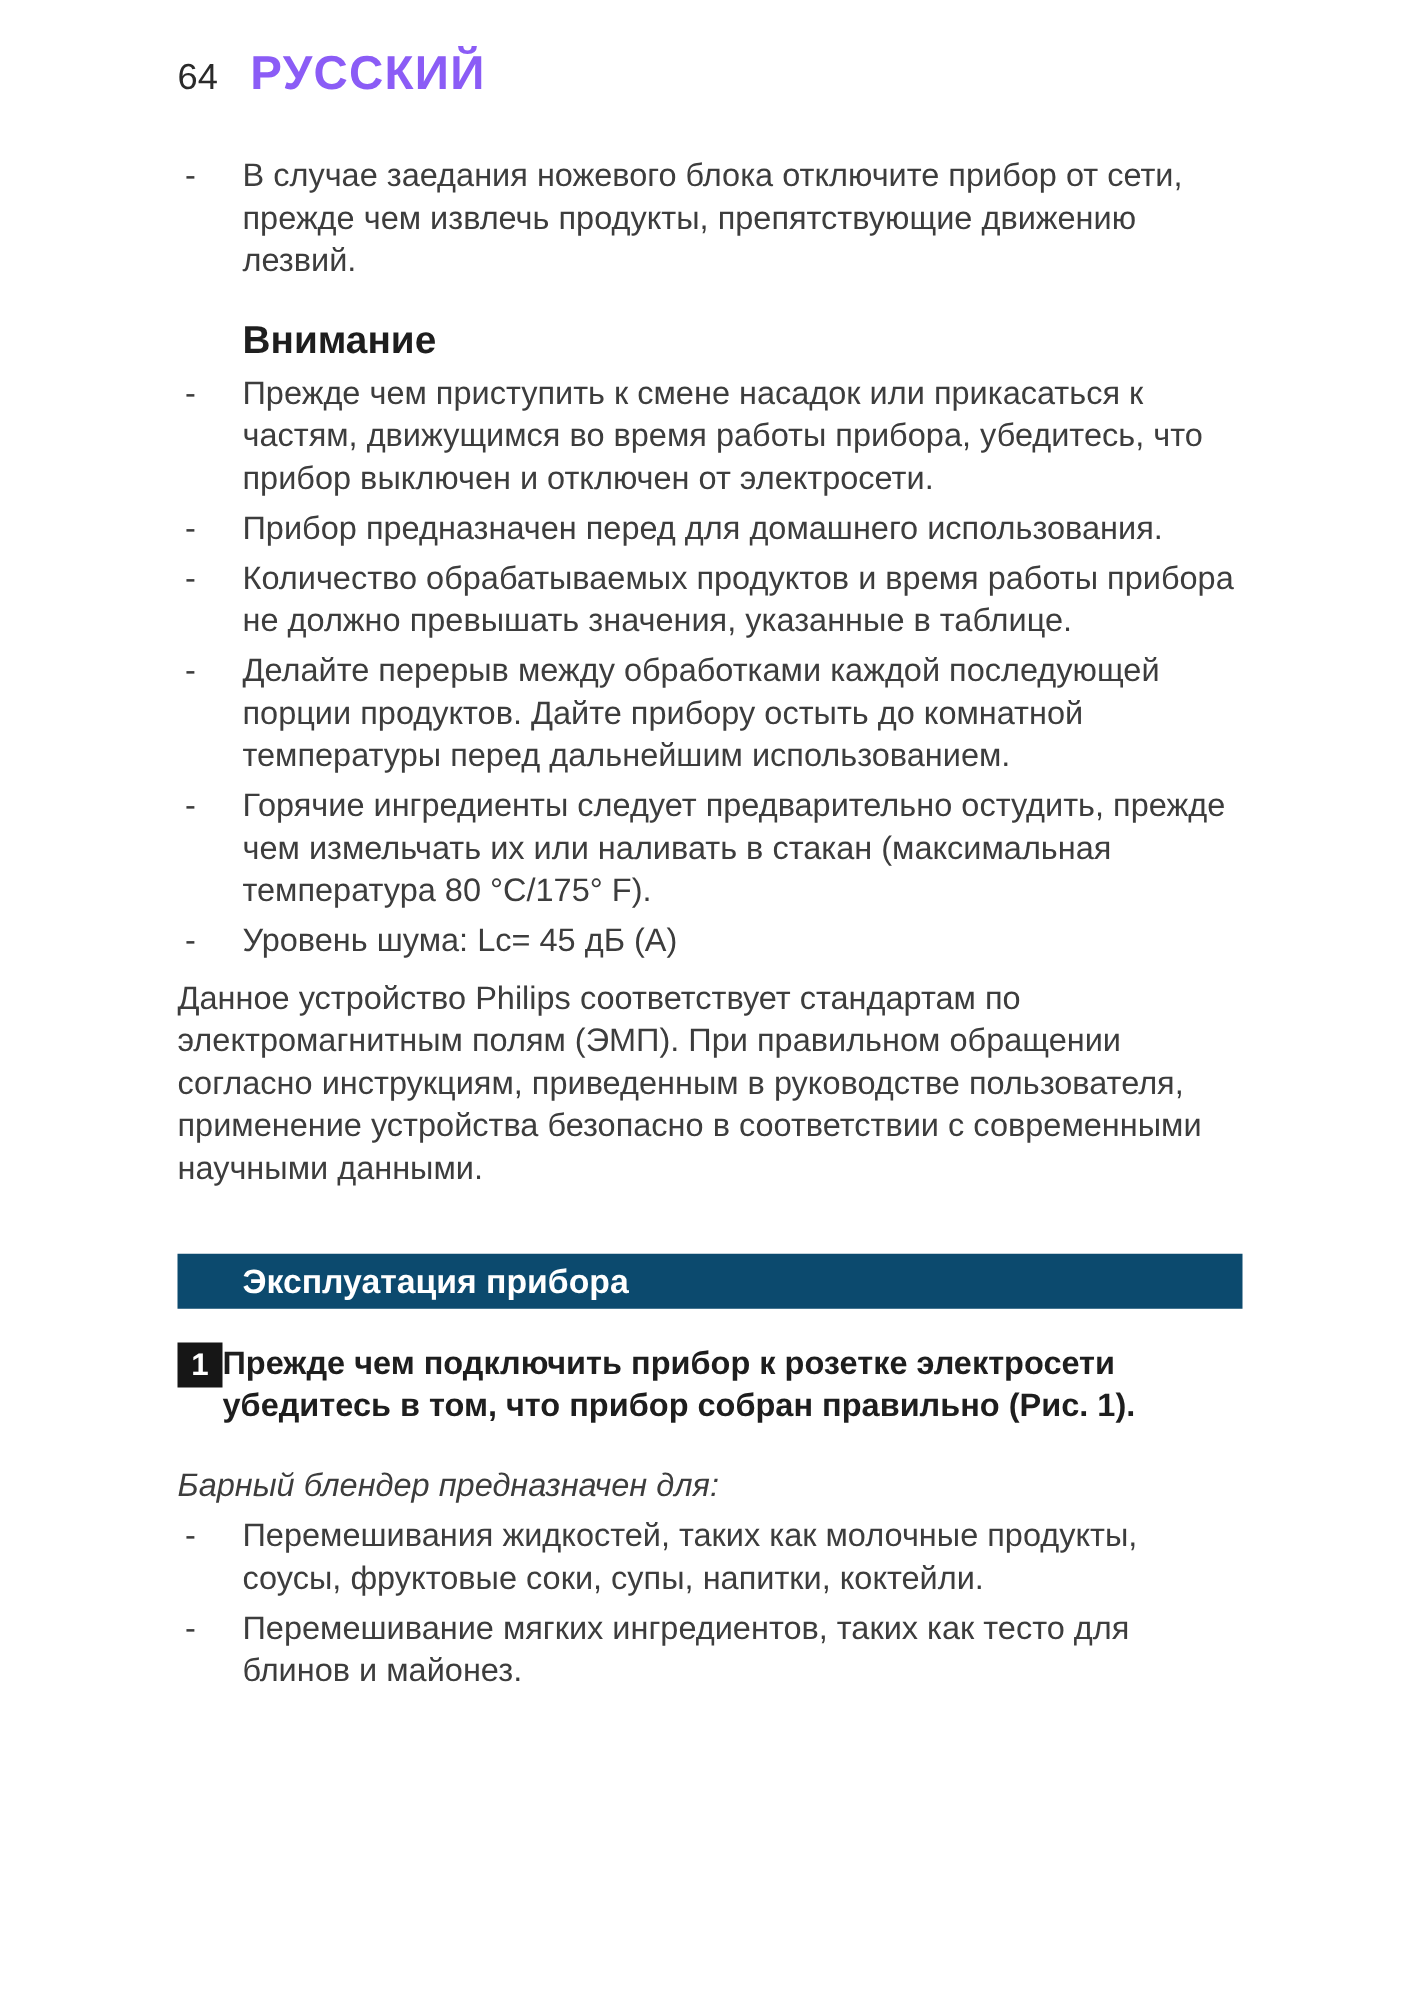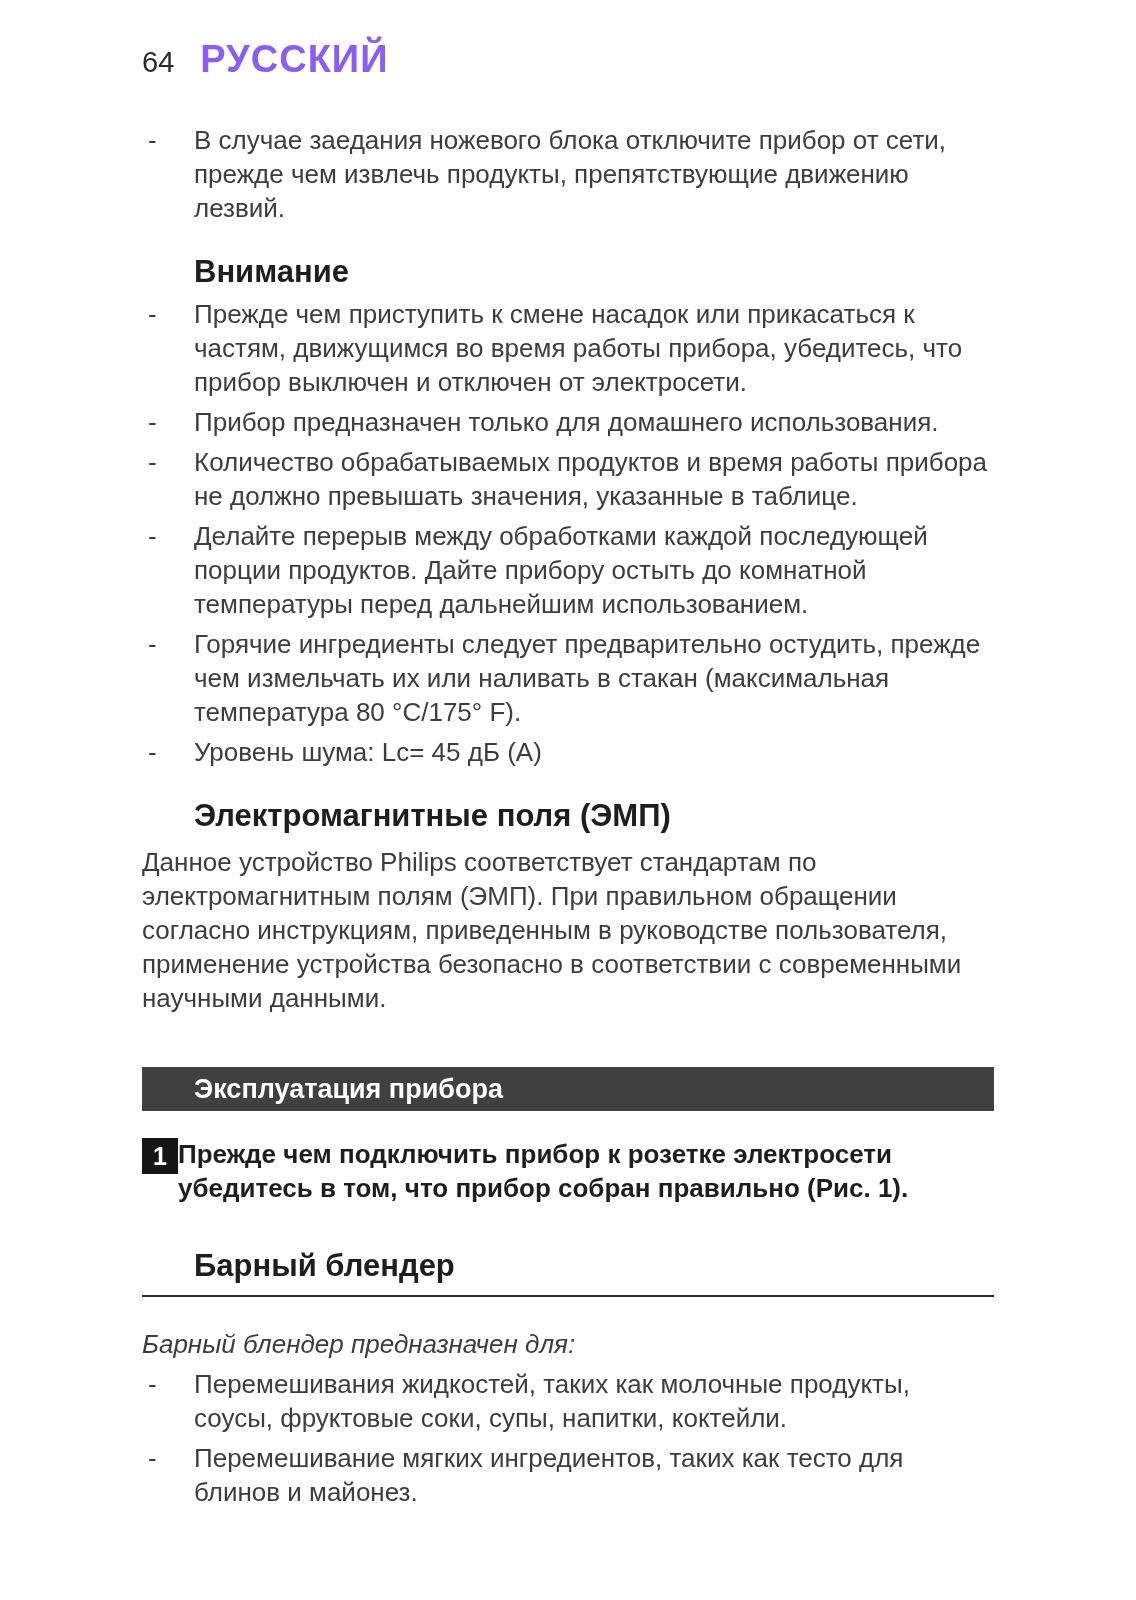--- a/index.html
+++ b/index.html
@@ -69,21 +69,21 @@
     color: #1e1e1e;
   }
 
   .paragraph {
     margin: 12px 0 6px 0;
   }
 
   
   .section-bar {
     margin-top: 52px;
-    background: #404040;
+    background: #0c4a6e;
     height: 44px;
     display: flex;
     align-items: center;
   }
   .section-bar .bar-label {
     color: #ffffff;
     font-weight: bold;
     font-size: 27px;
     padding-left: 52px;
   }
@@ -146,56 +146,52 @@
 
   <h2 class="subheading">Внимание</h2>
 
   <ul class="bullets">
     <li class="bullet">
       <span class="dash">-</span>
       <span class="btext">Прежде чем приступить к смене насадок или прикасаться к частям, движущимся во время работы прибора, убедитесь, что прибор выключен и отключен от электросети.</span>
     </li>
     <li class="bullet">
       <span class="dash">-</span>
-      <span class="btext">Прибор предназначен только для домашнего использования.</span>
+      <span class="btext">Прибор предназначен перед для домашнего использования.</span>
     </li>
     <li class="bullet">
       <span class="dash">-</span>
       <span class="btext">Количество обрабатываемых продуктов и время работы прибора не должно превышать значения, указанные в таблице.</span>
     </li>
     <li class="bullet">
       <span class="dash">-</span>
       <span class="btext">Делайте перерыв между обработками каждой последующей порции продуктов. Дайте прибору остыть до комнатной температуры перед дальнейшим использованием.</span>
     </li>
     <li class="bullet">
       <span class="dash">-</span>
       <span class="btext">Горячие ингредиенты следует предварительно остудить, прежде чем измельчать их или наливать в стакан (максимальная температура 80 °C/175° F).</span>
     </li>
     <li class="bullet">
       <span class="dash">-</span>
       <span class="btext">Уровень шума: Lc= 45 дБ (A)</span>
     </li>
   </ul>
 
-  <h2 class="subheading">Электромагнитные поля (ЭМП)</h2>
 
   <p class="paragraph">Данное устройство Philips соответствует стандартам по электромагнитным полям (ЭМП). При правильном обращении согласно инструкциям, приведенным в руководстве пользователя, применение устройства безопасно в соответствии с современными научными данными.</p>
 
   <div class="section-bar">
     <span class="bar-label">Эксплуатация прибора</span>
   </div>
 
   <div class="step">
     <span class="step-num-box">1</span>
     <span class="step-text">Прежде чем подключить прибор к розетке электросети убедитесь в том, что прибор собран правильно (Рис. 1).</span>
   </div>
 
-  <div class="ruled-heading-wrap">
-    <h2 class="subheading">Барный блендер</h2>
-  </div>
 
   <p class="paragraph after-rule">Барный блендер предназначен для:</p>
 
   <ul class="bullets">
     <li class="bullet">
       <span class="dash">-</span>
       <span class="btext">Перемешивания жидкостей, таких как молочные продукты, соусы, фруктовые соки, супы, напитки, коктейли.</span>
     </li>
     <li class="bullet">
       <span class="dash">-</span>

